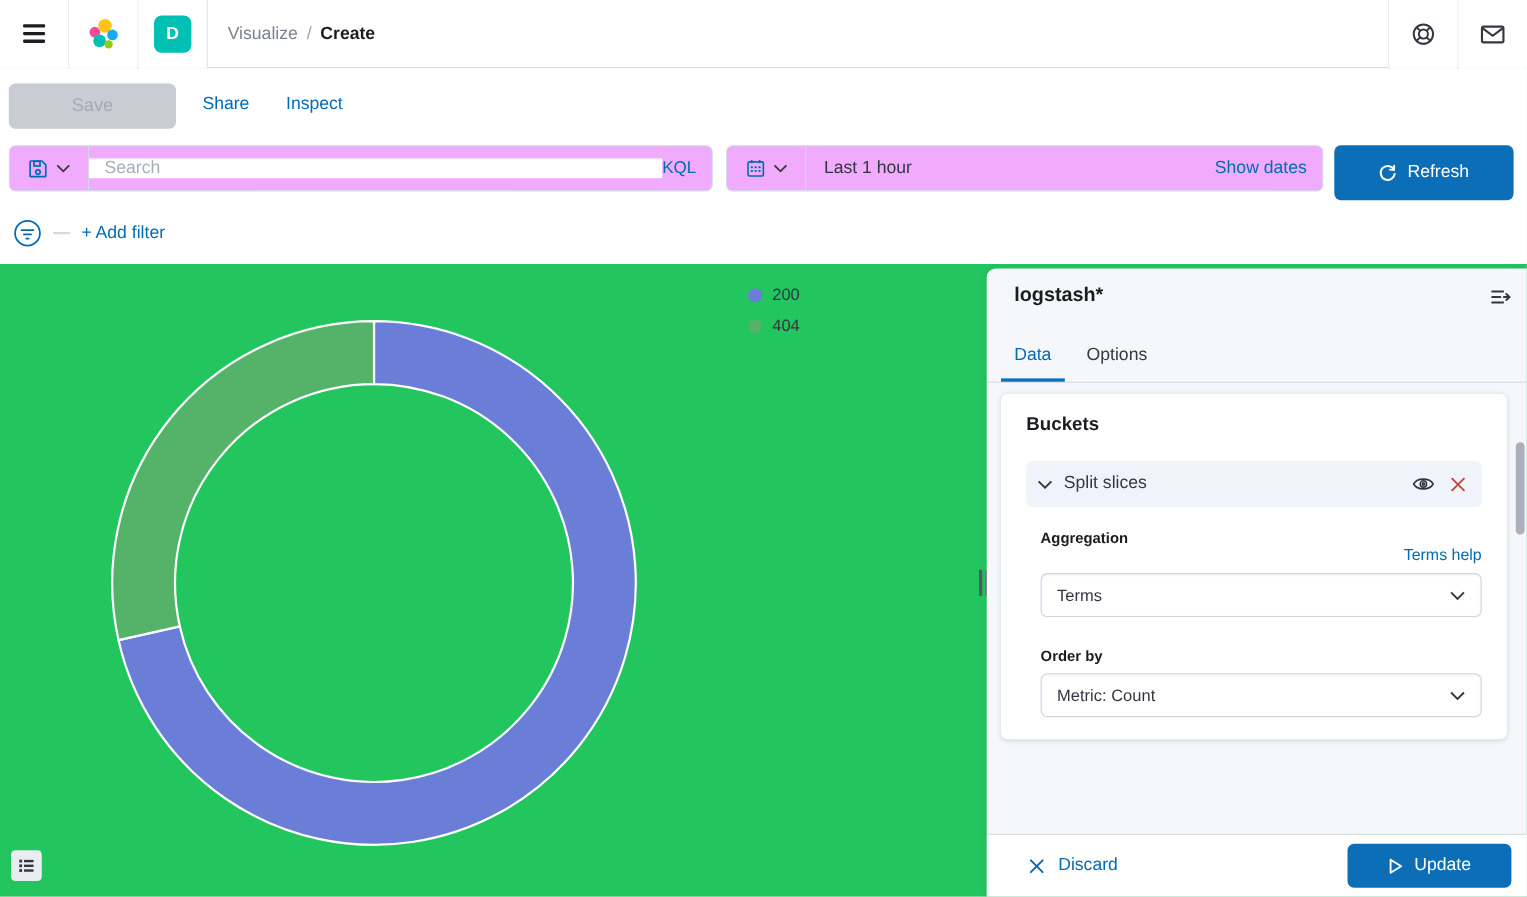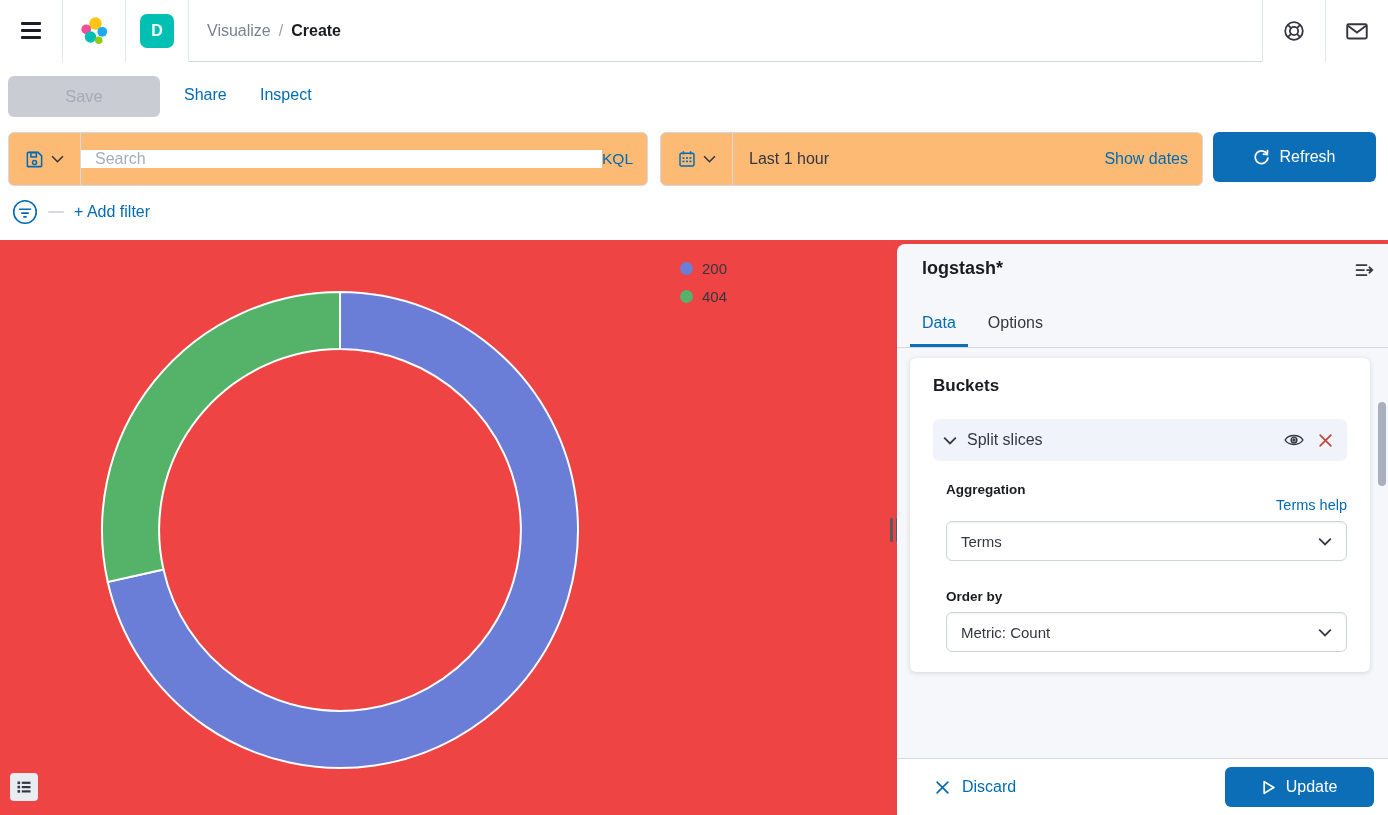--- a/index.html
+++ b/index.html
@@ -24,41 +24,41 @@
 
   
   .save-btn { position:absolute; left:8px; top:76px; width:152px; height:41px; border-radius:6px;
     background:#c9ccd3; color:#a6aab2; border:none; font-size:16.5px; font-weight:500;
     font-family:inherit; }
   .toolbar-link { position:absolute; top:86px; font-size:16px; font-weight:500; color:#006bb4;
     text-decoration:none; cursor:pointer; }
 
   
   .query-row { position:absolute; left:0; top:132px; width:1388px; height:50px; display:flex; padding:0 10px 0 8px; gap:12px; }
-  .control-group { height:54px; border:1px solid #d3dae6; border-radius:6px; background:#fdba74; display:flex; align-items:center; }
+  .control-group { height:42px; border:1px solid #d3dae6; border-radius:6px; background:#f0abfc; display:flex; align-items:center; }
   .search-group { width:640px; }
   .date-group  { width:543px; margin-right:-2px; }
   .icon-cell { width:72px; height:100%; display:flex; align-items:center; justify-content:center; gap:7px;
     border-right:1px solid #d3dae6; cursor:pointer; }
   .search-input { flex:1; border:none; outline:none; font-size:16px; padding:0 8px 0 14px; color:#343741; font-family:inherit; }
   .search-input::placeholder { color:#a6aebb; }
   .kql { font-size:15.5px; color:#006bb4; padding-right:14px; cursor:pointer; }
   .time-text { font-size:16px; color:#343741; padding-left:16px; }
   .show-dates { margin-left:auto; font-size:16px; color:#006bb4; padding-right:14px; cursor:pointer; }
   .refresh-btn { width:163px; height:50px; border-radius:6px; background:#0d6eb8; color:#fff; border:none;
     font-size:16px; font-weight:500; display:flex; align-items:center; justify-content:center; gap:9px;
     font-family:inherit; cursor:pointer; }
 
   
   .filter-row { position:absolute; left:0; top:190px; height:44px; display:flex; align-items:center; padding-left:12px; gap:10px; }
   .filter-dash { width:16px; height:2px; background:#d3dae6; border-radius:1px; }
   .add-filter { font-size:16px; color:#006bb4; cursor:pointer; }
 
   
-  .main { position:absolute; left:0; top:240px; width:1388px; height:575px; background:#ef4444; }
+  .main { position:absolute; left:0; top:240px; width:1388px; height:575px; background:#22c55e; }
   .legend { position:absolute; left:680px; top:20px; display:flex; flex-direction:column; gap:11px; }
   .legend-item { display:flex; align-items:center; gap:9px; cursor:pointer; }
   .legend-dot { width:13px; height:13px; border-radius:50%; display:inline-block; }
   .legend-label { font-size:15px; color:#343741; }
   .legend-toggle { position:absolute; left:10px; bottom:14px; width:28px; height:28px; border-radius:4px;
     background:#e9edf2; border:none; display:flex; align-items:center; justify-content:center; cursor:pointer; }
   .resizer { position:absolute; left:890px; top:278px; width:12px; height:24px; display:flex; gap:3px; cursor:col-resize; }
   .resizer span { width:3px; height:24px; background:#555b63; border-radius:1px; }
 
   

